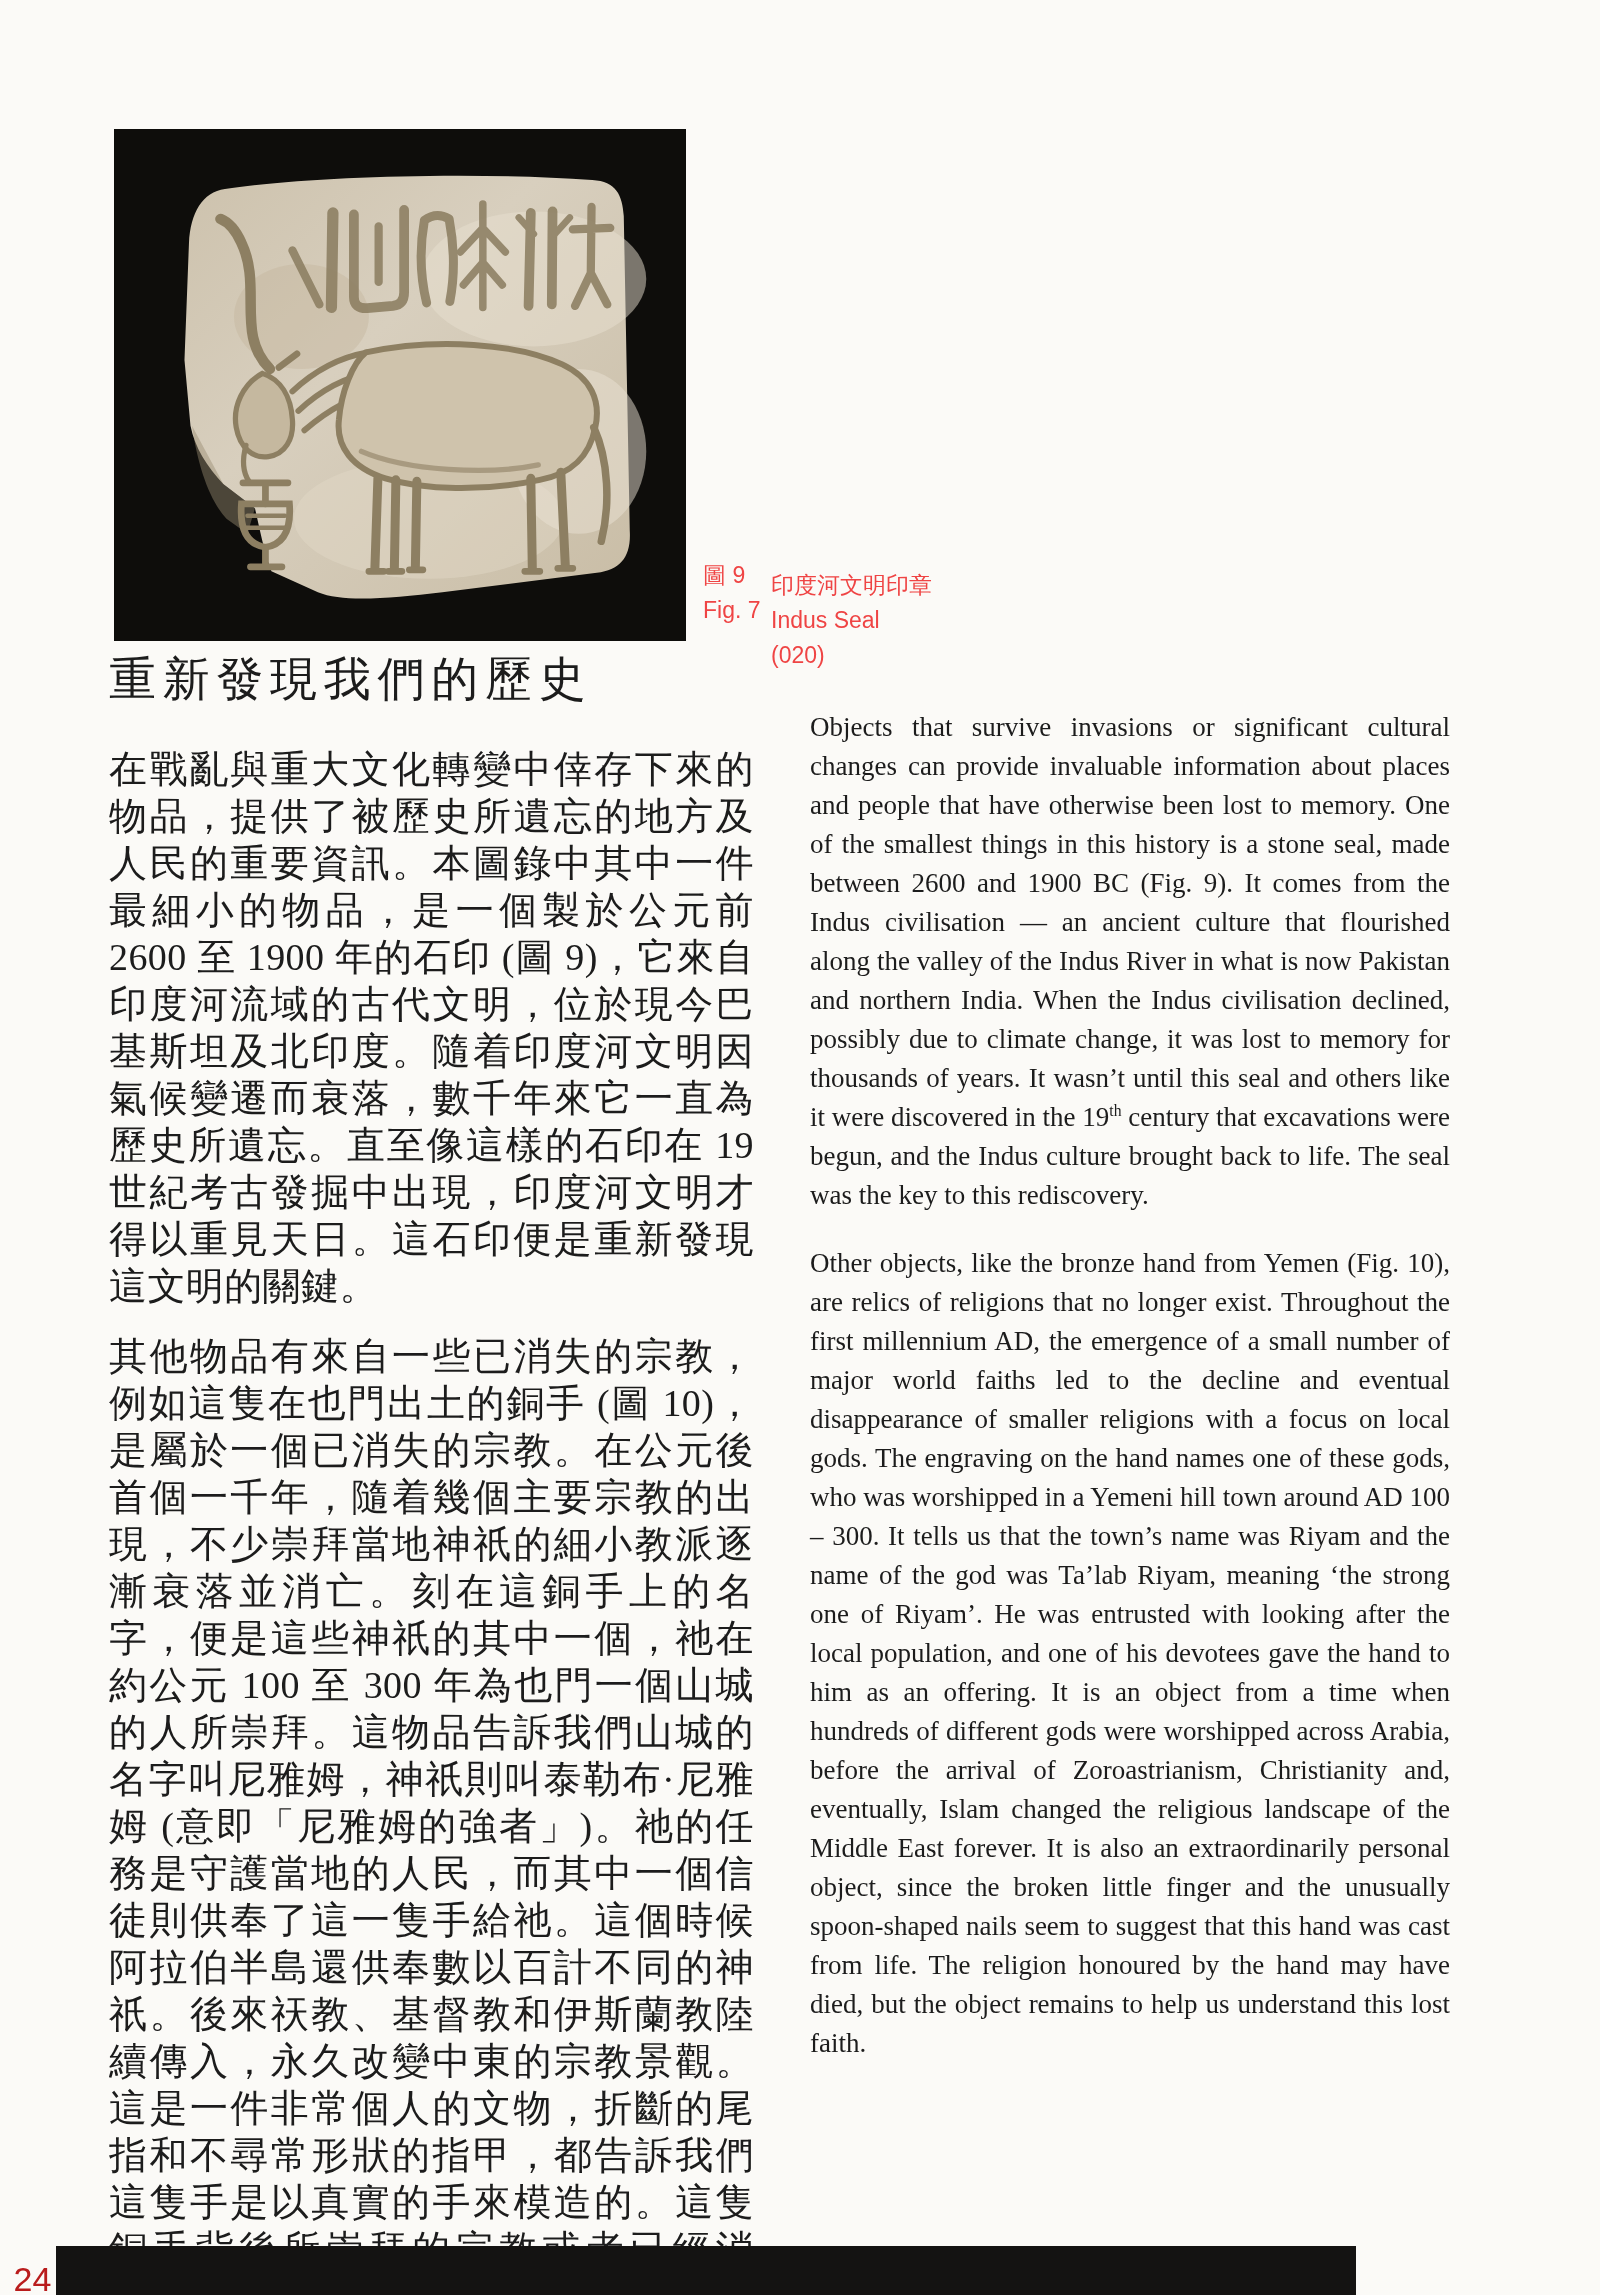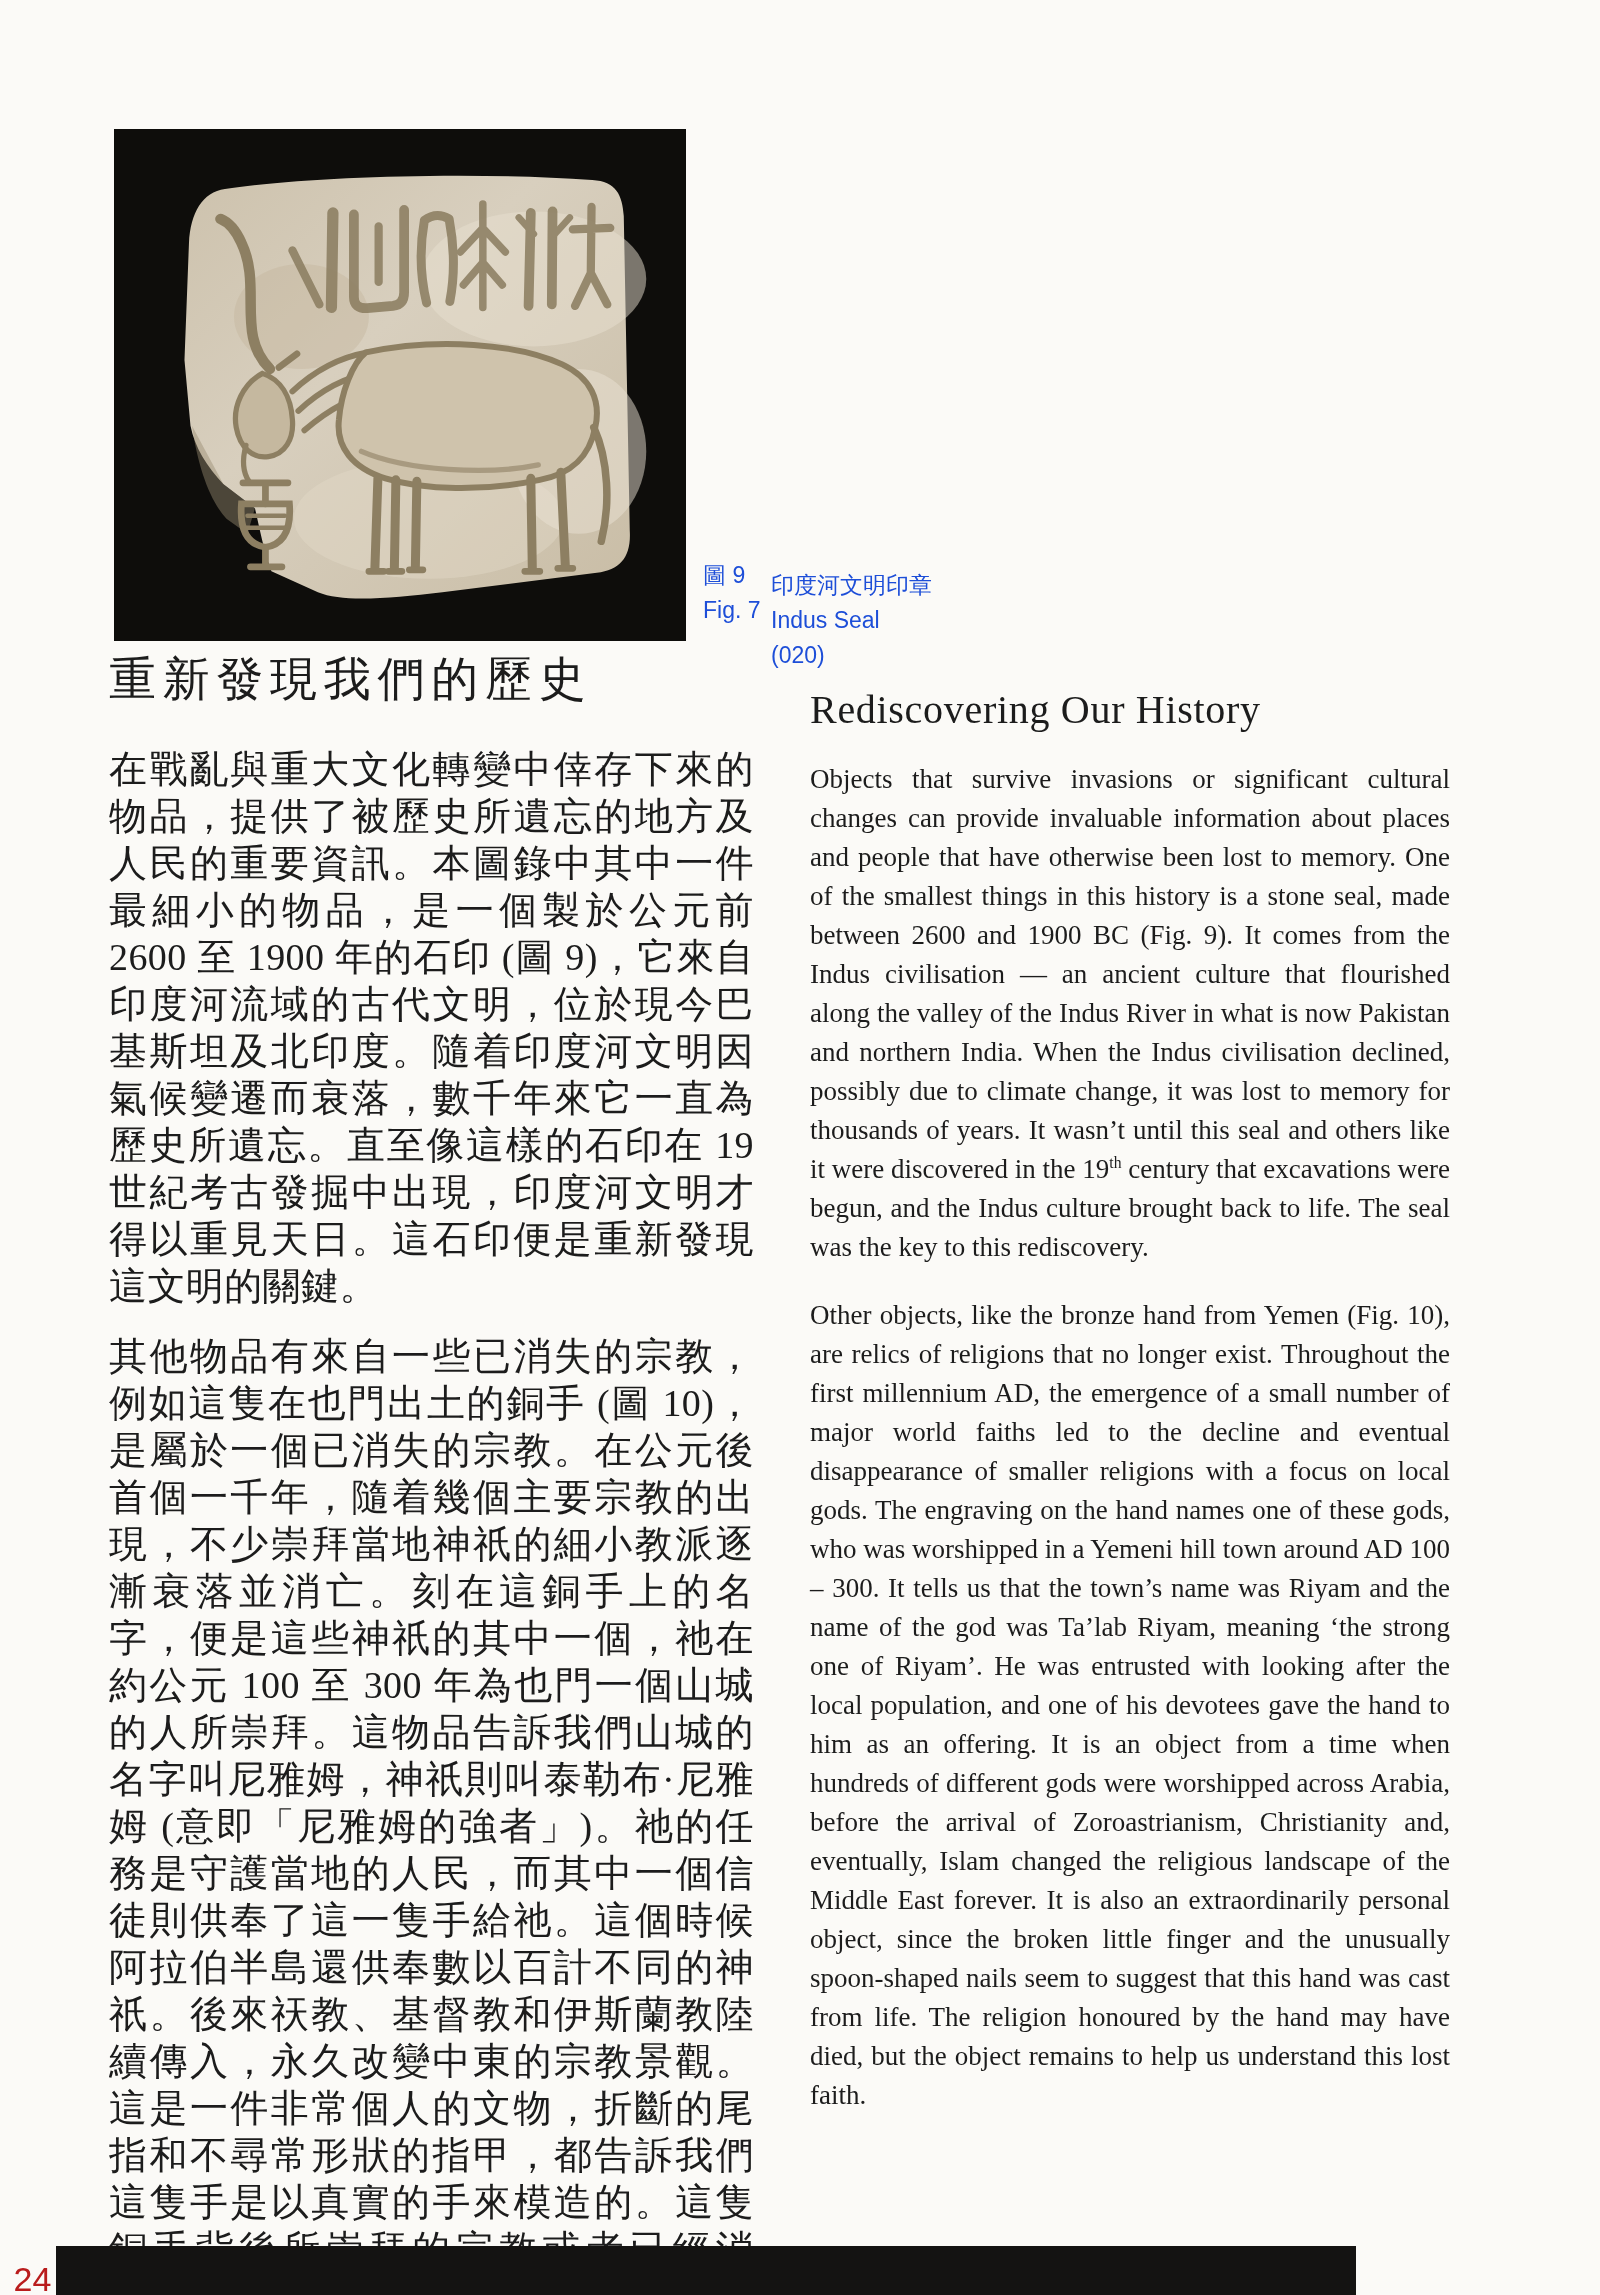--- a/index.html
+++ b/index.html
@@ -14,21 +14,21 @@
   .photo {
     position:absolute; left:114px; top:129px; width:572px; height:512px;
     margin:0; background:#0e0d0b;
   }
   .photo svg { display:block; }
 
   
   .cap-col {
     position:absolute; top:558px;
     font-family:"Liberation Sans","DejaVu Sans",sans-serif;
-    font-size:23px; line-height:35px; color:#1d4ed8;
+    font-size:23px; line-height:35px; color:#ef4444;
     white-space:nowrap;
   }
   .cap-labels { left:703px; }
   .cap-titles { left:771px;margin-top:10px; }
 
   
   .col-zh {
     position:absolute; left:109px; top:649px; width:645px;
   }
   .col-zh h1 {
@@ -142,21 +142,20 @@
     <div>(020)</div>
   </div>
 
   <section class="col-zh">
     <h1>重新發現我們的歷史</h1>
     <p class="para-zh first">在戰亂與重大文化轉變中倖存下來的物品，提供了被歷史所遺忘的地方及人民的重要資訊。本圖錄中其中一件最細小的物品，是一個製於公元前 2600 至 1900 年的石印 (圖 9)，它來自印度河流域的古代文明，位於現今巴基斯坦及北印度。隨着印度河文明因氣候變遷而衰落，數千年來它一直為歷史所遺忘。直至像這樣的石印在 19 世紀考古發掘中出現，印度河文明才得以重見天日。這石印便是重新發現這文明的關鍵。</p>
     <p class="para-zh">其他物品有來自一些已消失的宗教，例如這隻在也門出土的銅手 (圖 10)，是屬於一個已消失的宗教。在公元後首個一千年，隨着幾個主要宗教的出現，不少崇拜當地神祇的細小教派逐漸衰落並消亡。刻在這銅手上的名字，便是這些神祇的其中一個，祂在約公元 100 至 300 年為也門一個山城的人所崇拜。這物品告訴我們山城的名字叫尼雅姆，神祇則叫泰勒布·尼雅姆 (意即「尼雅姆的強者」)。祂的任務是守護當地的人民，而其中一個信徒則供奉了這一隻手給祂。這個時候阿拉伯半島還供奉數以百計不同的神祇。後來祆教、基督教和伊斯蘭教陸續傳入，永久改變中東的宗教景觀。這是一件非常個人的文物，折斷的尾指和不尋常形狀的指甲，都告訴我們這隻手是以真實的手來模造的。這隻銅手背後所崇拜的宗教或者已經消亡，但流傳下來的物品卻幫助我們瞭解這個消失的信仰。</p>
   </section>
 
   <section class="col-en">
-    <h1>Rediscovering Our History</h1>
     <p class="para-en first"><span>Objects that survive invasions or significant cultural changes can provide invaluable information about places and people that have otherwise been lost to memory. One of the smallest things in this history is a stone seal, made between 2600 and 1900 BC (Fig. 9). It comes from the Indus civilisation — an ancient culture that flourished along the valley of the Indus River in what is now Pakistan and northern India. When the Indus civilisation declined, possibly due to climate change, it was lost to memory for thousands of years. It wasn’t until this seal and others like it were discovered in the 19</span><sup>th</sup><span> century that excavations were begun, and the Indus culture brought back to life. The seal was the key to this rediscovery.</span></p>
     <p class="para-en">Other objects, like the bronze hand from Yemen (Fig. 10), are relics of religions that no longer exist. Throughout the first millennium AD, the emergence of a small number of major world faiths led to the decline and eventual disappearance of smaller religions with a focus on local gods. The engraving on the hand names one of these gods, who was worshipped in a Yemeni hill town around AD 100 – 300. It tells us that the town’s name was Riyam and the name of the god was Ta’lab Riyam, meaning ‘the strong one of Riyam’. He was entrusted with looking after the local population, and one of his devotees gave the hand to him as an offering. It is an object from a time when hundreds of different gods were worshipped across Arabia, before the arrival of Zoroastrianism, Christianity and, eventually, Islam changed the religious landscape of the Middle East forever. It is also an extraordinarily personal object, since the broken little finger and the unusually spoon-shaped nails seem to suggest that this hand was cast from life. The religion honoured by the hand may have died, but the object remains to help us understand this lost faith.</p>
   </section>
 
   <div class="page-num">24</div>
   <div class="footer-bar"></div>
 
 </div>
 
 

